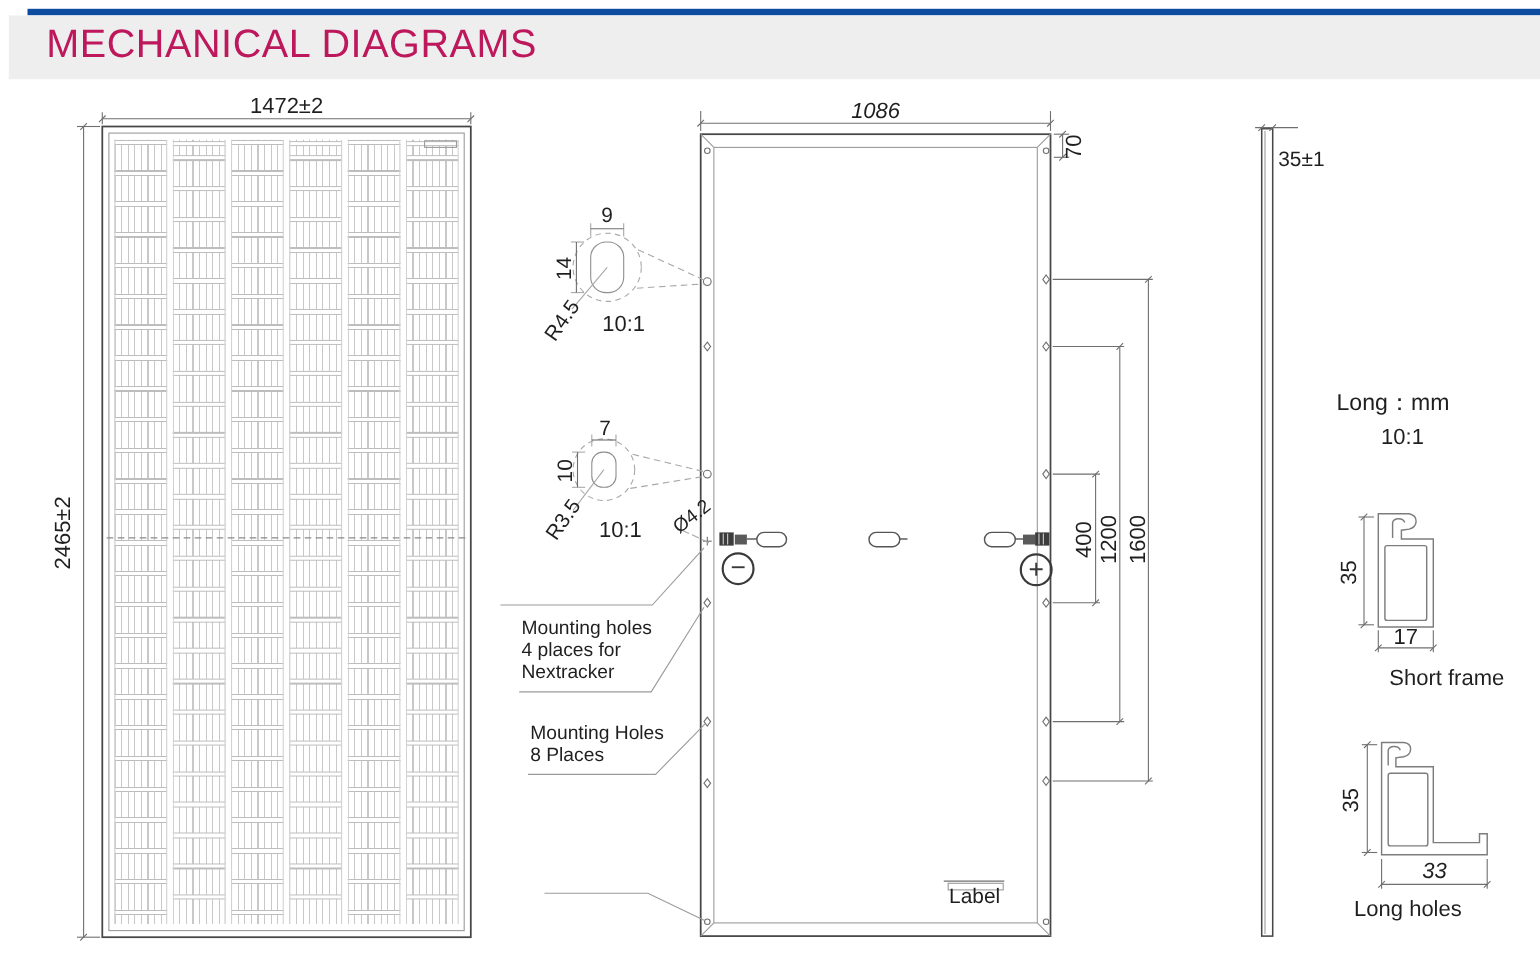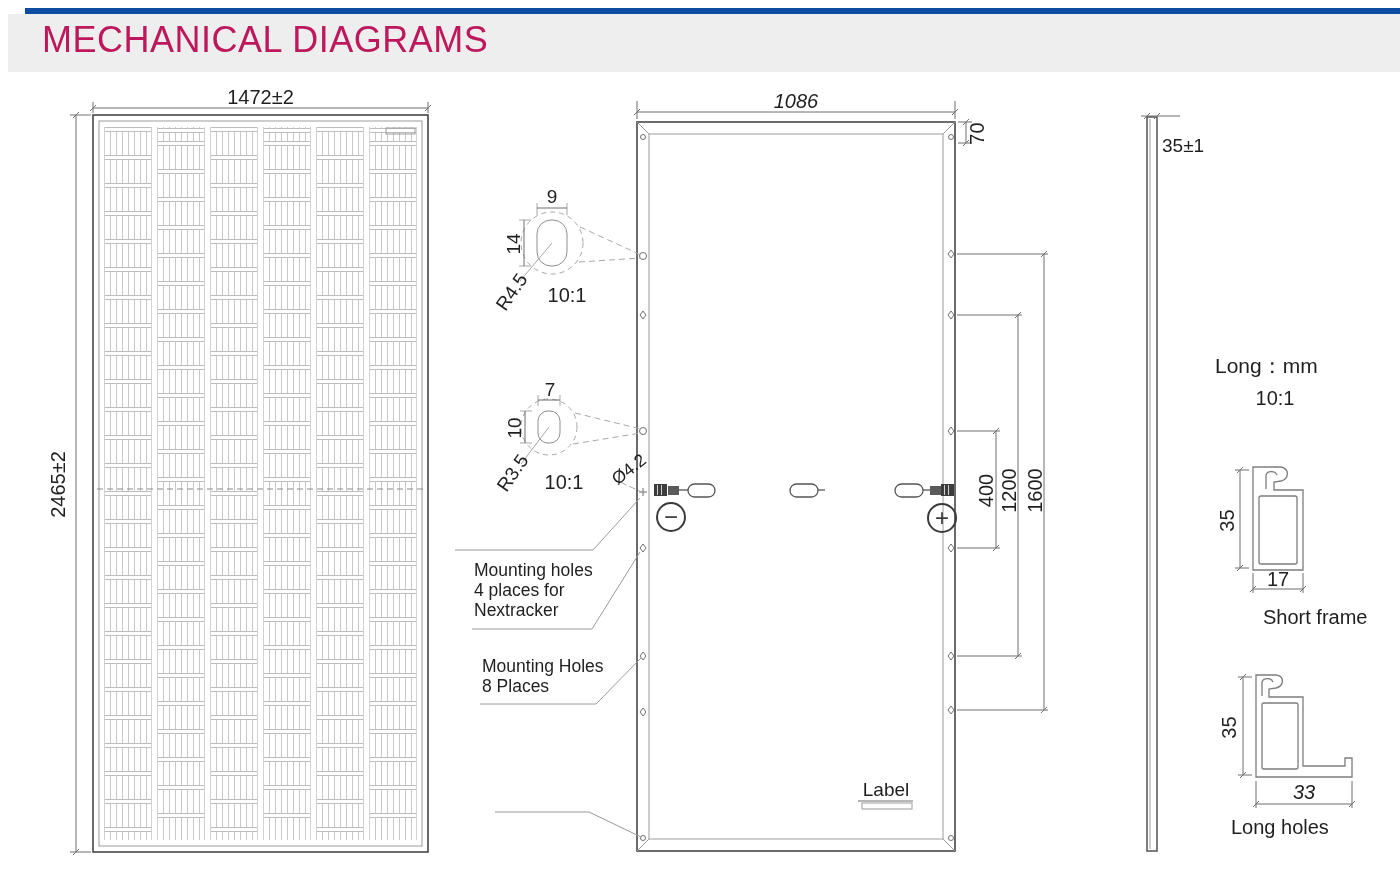--- a/index.html
+++ b/index.html
@@ -256,21 +256,21 @@
     <div>8 Places</div>
   </div>
 
   <div class="abs polarity" style="left:656px;top:502px;">
     <span>−</span>
   </div>
   <div class="abs polarity" style="left:927px;top:503px;">
     <span>+</span>
   </div>
 
-  <div class="abs txt ctr lbl" style="left:846px;top:779px;width:80px;font-size:19px;">Label</div>
+  <div class="abs txt ctr lbl" style="left:846px;top:805px;width:80px;font-size:19px;">Label</div>
 
   <div class="abs txt lbl" style="left:1162px;top:94px;font-size:19px;margin-top:41px;">35±1</div>
   <div class="abs txt lbl" style="left:1215px;top:352px;font-size:21px;">Long：mm</div>
   <div class="abs txt ctr lbl" style="left:1215px;top:387px;width:120px;">10:1</div>
 
   <div class="abs txt ctr lbl rot90" style="left:1197px;top:509px;width:60px;">35</div>
   <div class="abs txt ctr lbl" style="left:1258px;top:568px;width:40px;text-align:center;">17</div>
   <div class="abs txt lbl" style="left:1229px;top:606px;margin-left:34px;">Short frame</div>
 
   <div class="abs txt ctr lbl rot90" style="left:1199px;top:716px;width:60px;">35</div>

